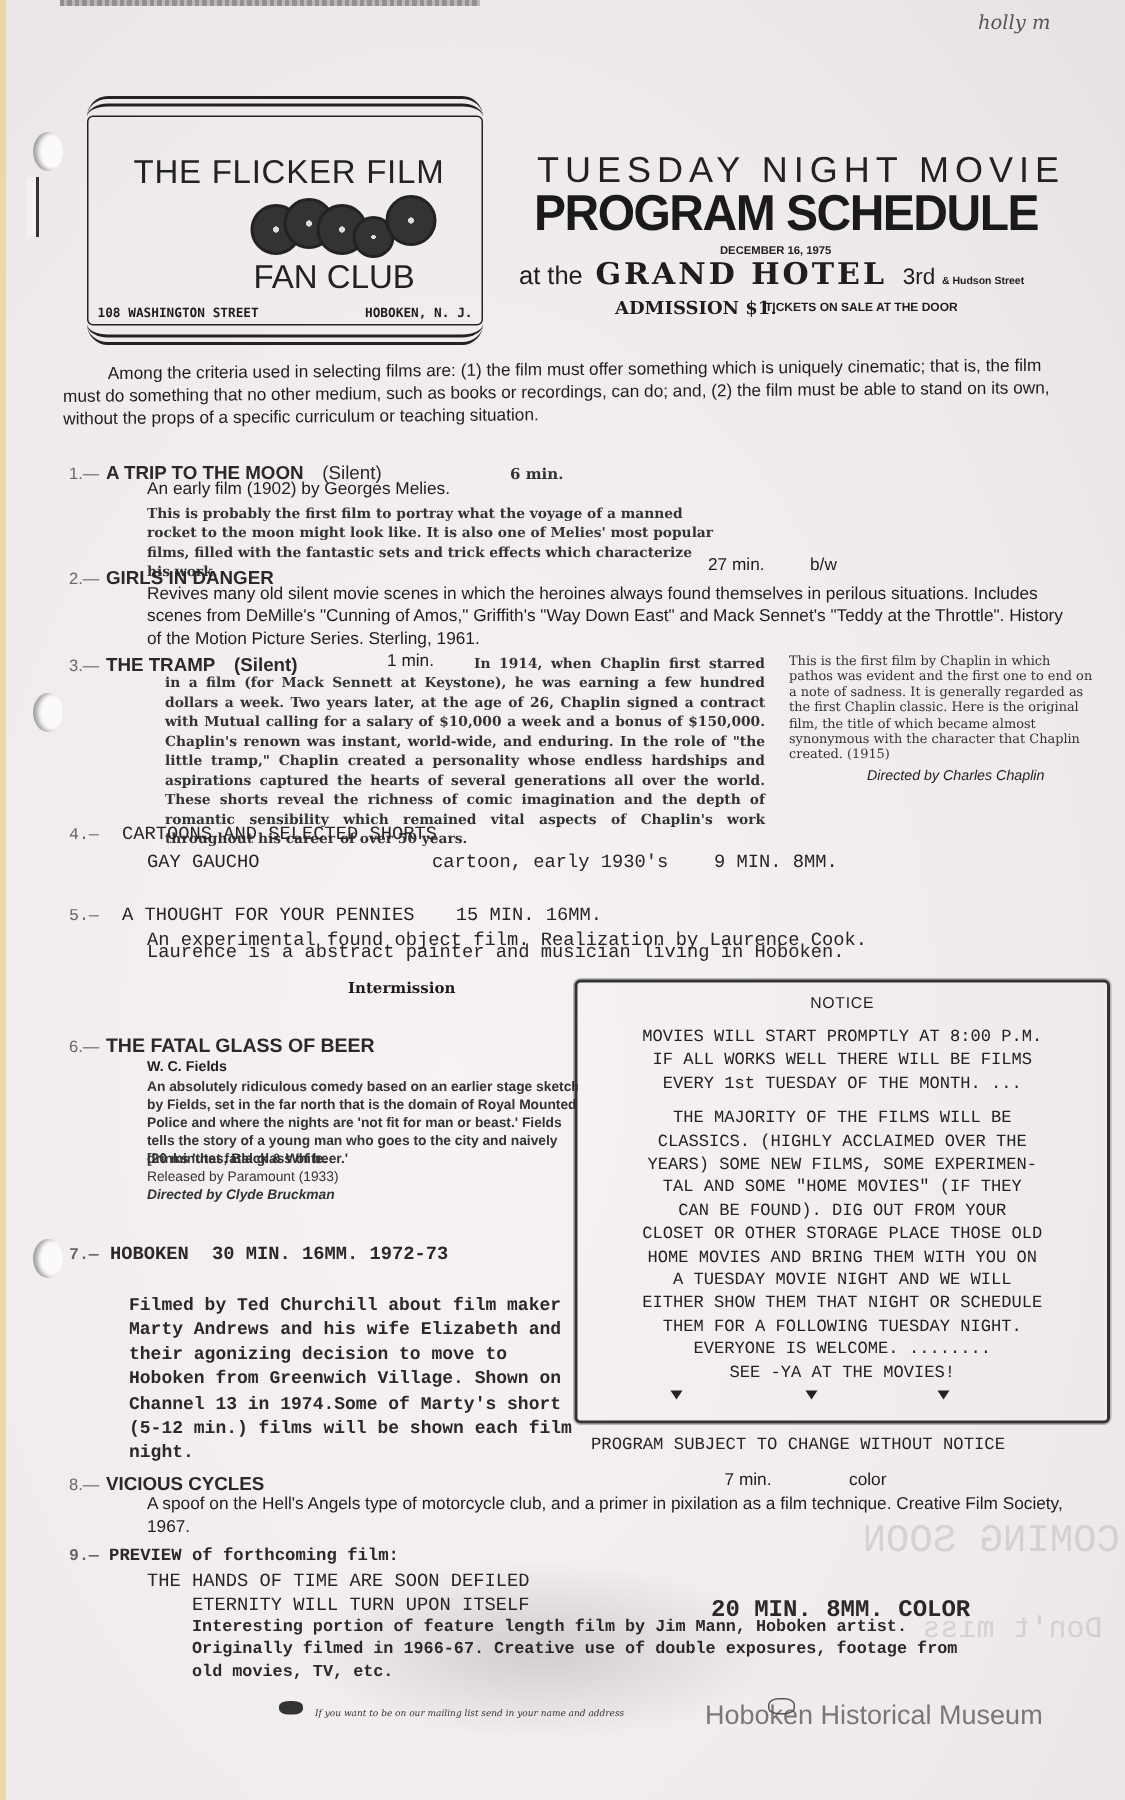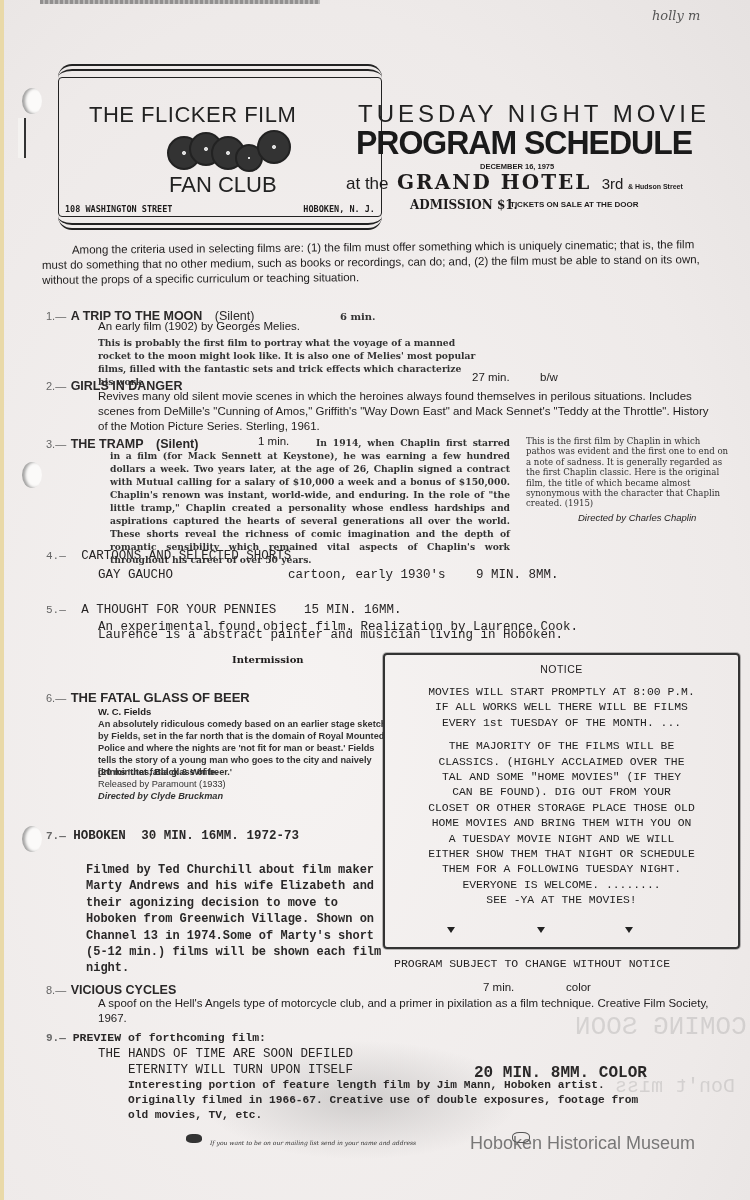--- a/index.html
+++ b/index.html
@@ -20,21 +20,21 @@
     position: absolute; left: 22px; width: 20px; height: 26px;
     border-radius: 50%; background: #fbfaf9;
     box-shadow: inset 3px 0 3px rgba(0,0,0,.35);
   }
   .tab { position: absolute; left: 18px; width: 6px; height: 40px; border-right: 2px solid #333; background:#f4f2f0; }
   .abs { position: absolute; }
   .handwrite { font-family: "DejaVu Serif", serif; font-style: italic; font-size: 13px; color: #555; }
 
   
   .logo {
-    position: absolute; left: 58px; top: 64px; width: 324px; height: 152px;
+    position: absolute; left: 58px; top: 64px; width: 264px; height: 152px;
     border-top: 7px double #222; border-bottom: 7px double #222;
     border-radius: 14px;
   }
   .logo-inner {
     position: absolute; left: 0; top: 6px; right: 0; bottom: 6px;
     border: 1.5px solid #222; border-radius: 4px; background: transparent;
   }
   .logo-l1 { position:absolute; left:30px; top:24px; font-size:22px; letter-spacing:0.5px; color:#222; }
   .logo-l2 { position:absolute; left:110px; top:94px; font-size:22px; color:#222; }
   .logo-foot { position:absolute; left:6px; right:6px; bottom:2px; font-family:"DejaVu Sans Mono", monospace; font-size:8.5px; font-weight:bold; display:flex; justify-content:space-between; }
@@ -189,20 +189,21 @@
   <div class="notice">
     <div class="notice-title">NOTICE</div>
     <div style="margin-top:10px;">
       <p class="notice-p">MOVIES WILL START PROMPTLY AT 8:00 P.M.</p>
       <p class="notice-p">IF ALL WORKS WELL THERE WILL BE FILMS</p>
       <p class="notice-p">EVERY 1st TUESDAY OF THE MONTH. ...</p>
     </div>
     <div style="margin-top:8px;">
       <p class="notice-p">THE MAJORITY OF THE FILMS WILL BE</p>
       <p class="notice-p">CLASSICS. (HIGHLY ACCLAIMED OVER THE</p>
+      <p class="notice-p">YEARS) SOME NEW FILMS, SOME EXPERIMEN-</p>
       <p class="notice-p">TAL AND SOME "HOME MOVIES" (IF THEY</p>
       <p class="notice-p">CAN BE FOUND). DIG OUT FROM YOUR</p>
       <p class="notice-p">CLOSET OR OTHER STORAGE PLACE THOSE OLD</p>
       <p class="notice-p">HOME MOVIES AND BRING THEM WITH YOU ON</p>
       <p class="notice-p">A TUESDAY MOVIE NIGHT AND WE WILL</p>
       <p class="notice-p">EITHER SHOW THEM THAT NIGHT OR SCHEDULE</p>
       <p class="notice-p">THEM FOR A FOLLOWING TUESDAY NIGHT.</p>
       <p class="notice-p">EVERYONE IS WELCOME. ........</p>
       <p class="notice-p">SEE -YA AT THE MOVIES!</p>
     </div>

